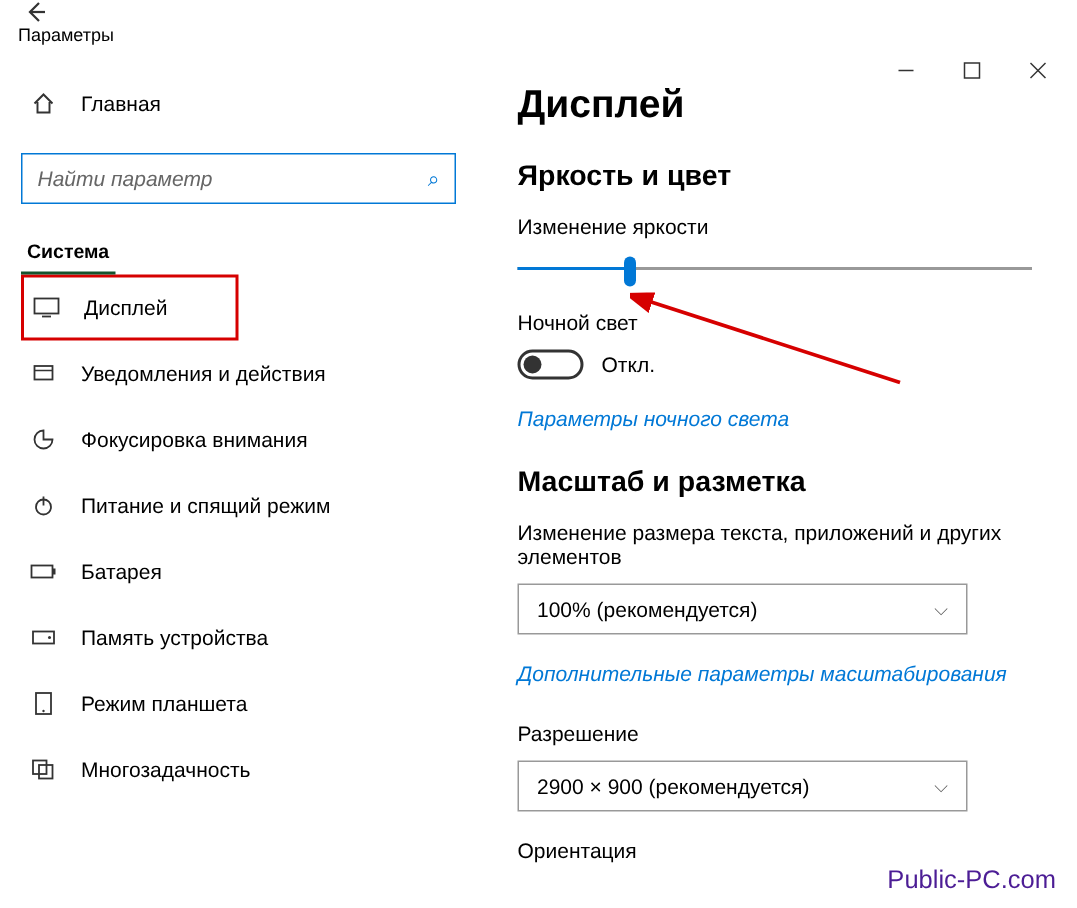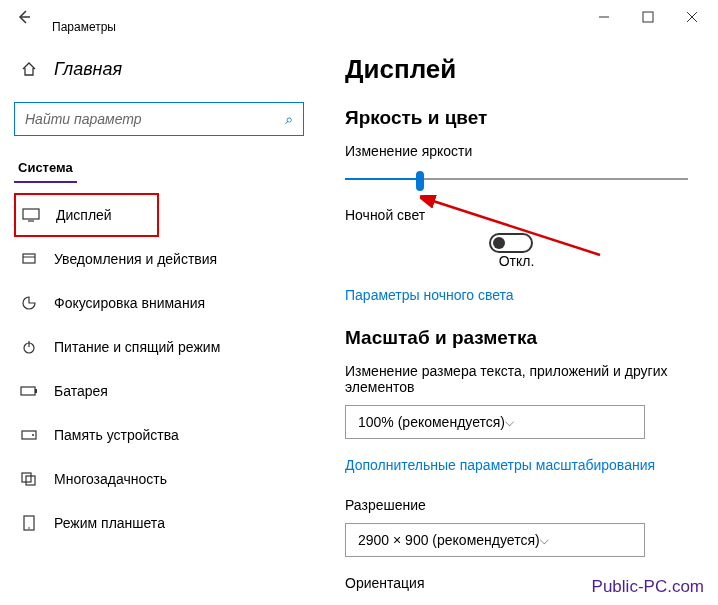--- a/index.html
+++ b/index.html
@@ -1,48 +1,48 @@
 <!DOCTYPE html>
 <html><head>
 <meta charset="utf-8">
 <style>
 * { box-sizing: border-box; margin: 0; padding: 0; font-family: "Segoe UI", Arial, sans-serif; }
 body { width: 718px; height: 605px; background: #fff; overflow: hidden; position: relative; }
-.titlebar { height: 34px; display: flex; align-items: flex-end; padding: 0 4px; }
+.titlebar { height: 34px; display: flex; align-items: flex-start; padding: 0 4px; flex-direction: column; }
 .back-btn { width: 40px; height: 34px; display: flex; align-items: center; justify-content: center; }
 .title { font-size: 12px; margin-left: 8px; color: #000; }
 .win-controls { margin-left: auto; display: flex; }
 .win-btn { width: 44px; height: 34px; display: flex; align-items: center; justify-content: center; font-size: 14px; }
 .content { display: flex; height: calc(100% - 34px); }
 .sidebar { width: 315px; padding: 16px 0 0 14px; }
 .home-row { display: flex; align-items: center; height: 38px; padding-left: 4px; margin-bottom: 14px; }
 .home-row .icon { width: 22px; display: flex; justify-content: center; }
-.home-row .label { font-size: 18px; margin-left: 14px; font-style: italic; }
+.home-row .label { font-size: 14px; margin-left: 14px; }
 .search-box { width: 290px; height: 34px; border: 1px solid #0178d6; display: flex; align-items: center; padding: 0 10px; margin-bottom: 20px; }
 .search-box input { flex: 1; border: none; outline: none; font-size: 14px; font-style: italic; color: #1d4ed8; background: transparent; }
 .search-box input::placeholder { color: #666; font-style: italic; }
 .search-ico { color: #0178d6; font-size: 14px; }
-.category { font-size: 13px; font-weight: 600; padding: 4px 4px 6px 4px; border-bottom: 2px solid #4c1d95; display: inline-block; margin-bottom: 10px; }
+.category { font-size: 13px; font-weight: 600; padding: 4px 4px 6px 4px; border-bottom: 2px solid #14532d; display: inline-block; }
 .nav-item { display: flex; align-items: center; height: 44px; padding-left: 4px; }
 .nav-item .icon { width: 22px; display: flex; justify-content: center; align-items: center; }
 .nav-item .label { font-size: 14px; margin-left: 14px; }
 .nav-active { border: 2px solid #d60000; width: 145px; }
 .main { flex: 1; padding: 20px 30px 0 30px; overflow: hidden; }
 h1 { font-size: 26px; font-weight: 600; margin-bottom: 22px; }
 h2 { font-size: 19px; font-weight: 600; margin-bottom: 14px; }
 .label-sm { font-size: 14px; margin-bottom: 10px; }
 .slider-track { position: relative; height: 20px; margin-bottom: 18px; }
 .slider-line { position: absolute; top: 9px; left: 0; right: 0; height: 2px; background: #999; }
 .slider-line .fill { position: absolute; top: 0; left: 0; height: 2px; background: #0178d6; width: 22%; }
 .slider-thumb { position: absolute; top: 2px; left: 22%; width: 8px; height: 20px; background: #0178d6; border-radius: 4px; transform: translateX(-50%); }
-.toggle-row { display: flex; align-items: center; margin-bottom: 18px; flex-direction: column; }
+.toggle-row { display: flex; align-items: center; margin-bottom: 18px; }
 .toggle { width: 44px; height: 20px; border: 2px solid #333; border-radius: 12px; position: relative; margin-right: 12px; }
 .toggle .knob { width: 12px; height: 12px; background: #333; border-radius: 50%; position: absolute; top: 2px; left: 2px; }
-.link { color: #0178d6; font-size: 14px; display: block; margin-bottom: 24px; }
-.dropdown { width: 300px; height: 34px; border: 1px solid #999; display: flex; align-items: center; justify-content: flex-start; padding: 0 12px; font-size: 14px; margin-bottom: 18px; margin-top: 4px; }
+.link { color: #0178d6; font-size: 14px; display: block; margin-bottom: 24px; font-style: italic; }
+.dropdown { width: 300px; height: 34px; border: 1px solid #999; display: flex; align-items: center; justify-content: space-between; padding: 0 12px; font-size: 14px; margin-bottom: 18px; margin-top: 4px; }
 .chev { font-size: 12px; color: #555; }
 .arrow { position: absolute; top: 195px; left: 420px; pointer-events: none; }
 .watermark { position: absolute; bottom: 8px; right: 14px; color: #4c1d95; font-size: 17px; pointer-events: none; }
 </style>
 </head>
 <body>
 
 <div class="titlebar">
   <div class="back-btn">
     <svg width="16" height="16" viewBox="0 0 16 16">
@@ -135,35 +135,35 @@
       <span class="icon">
           <svg width="16" height="12" viewBox="0 0 16 12">
             <rect x="1" y="2" width="14" height="8" stroke="#333" stroke-width="1.2" fill="none"></rect>
             <circle cx="12" cy="6" r="1" fill="#333"></circle>
           </svg>
         </span>
       <span class="label">Память устройства</span>
     </div>
     <div class="nav-item">
       <span class="icon">
+          <svg width="14" height="16" viewBox="0 0 14 16">
+            <rect x="2" y="1" width="10" height="14" stroke="#333" stroke-width="1.2" fill="none"></rect>
+            <circle cx="7" cy="13" r="0.8" fill="#333"></circle>
+          </svg>
+        </span>
+      <span class="label">Режим планшета</span>
+    </div>
+    <div class="nav-item">
+      <span class="icon">
           <svg width="16" height="14" viewBox="0 0 16 14">
             <rect x="1" y="1" width="9" height="9" stroke="#333" stroke-width="1.2" fill="none"></rect>
             <rect x="5" y="4" width="9" height="9" stroke="#333" stroke-width="1.2" fill="none"></rect>
           </svg>
         </span>
       <span class="label">Многозадачность</span>
-    </div>
-    <div class="nav-item">
-      <span class="icon">
-          <svg width="14" height="16" viewBox="0 0 14 16">
-            <rect x="2" y="1" width="10" height="14" stroke="#333" stroke-width="1.2" fill="none"></rect>
-            <circle cx="7" cy="13" r="0.8" fill="#333"></circle>
-          </svg>
-        </span>
-      <span class="label">Режим планшета</span>
     </div>
   </div>
 
   <div class="main">
     <h1>Дисплей</h1>
     <h2>Яркость и цвет</h2>
     <div class="label-sm">Изменение яркости</div>
     <div class="slider-track">
       <div class="slider-line">
           <div class="fill"></div>

